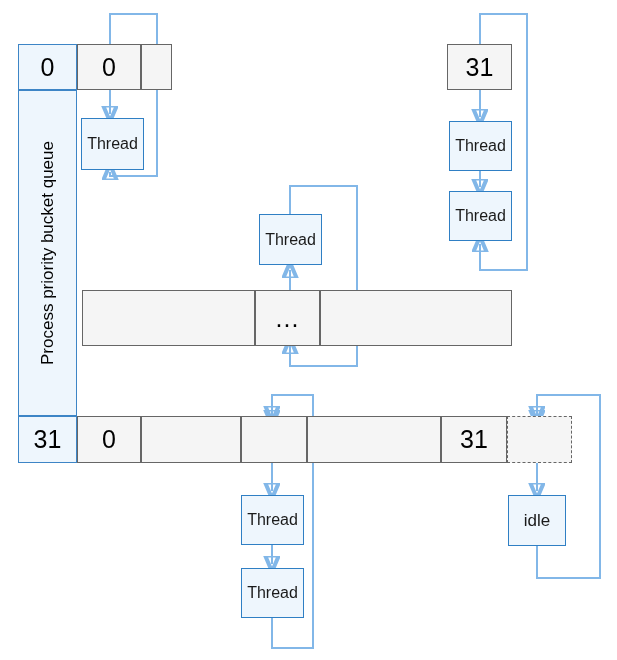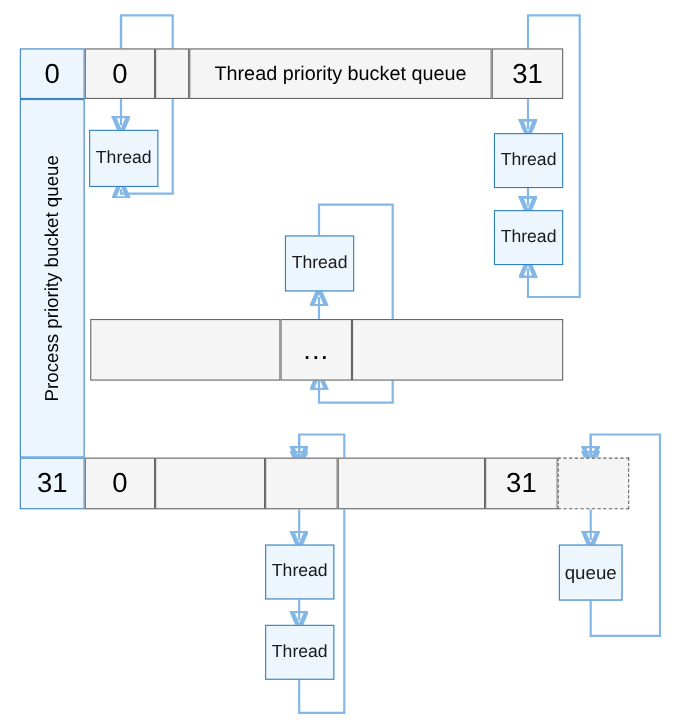--- a/index.html
+++ b/index.html
@@ -124,21 +124,20 @@
   <div class="cell blue" style="left:18px; top:44px; width:59px; height:46px;">0</div>
 
   <div class="vlabel" style="left:18px; top:90px; width:59px; height:326px;">
     <span>Process priority bucket queue</span>
   </div>
 
   <div class="cell blue" style="left:18px; top:416px; width:59px; height:47px;">31</div>
 
   <div class="cell" style="left:77px; top:44px; width:64px; height:46px;">0</div>
   <div class="cell" style="left:141px; top:44px; width:31px; height:46px;"></div>
-  <div class="cell label-h" style="left:172px; top:44px; width:275px; height:46px;">Thread priority bucket queue</div>
   <div class="cell" style="left:447px; top:44px; width:65px; height:46px;">31</div>
 
   <div class="cell" style="left:82px; top:290px; width:173px; height:56px;"></div>
   <div class="cell dots" style="left:255px; top:290px; width:65px; height:56px;">...</div>
   <div class="cell" style="left:320px; top:290px; width:192px; height:56px;"></div>
 
   <div class="cell" style="left:77px; top:416px; width:64px; height:47px;">0</div>
   <div class="cell" style="left:141px; top:416px; width:100px; height:47px;"></div>
   <div class="cell" style="left:241px; top:416px; width:66px; height:47px;"></div>
   <div class="cell" style="left:307px; top:416px; width:134px; height:47px;"></div>
@@ -148,15 +147,15 @@
   <div class="node" style="left:81px; top:118px; width:63px; height:52px;">Thread</div>
 
   <div class="node" style="left:259px; top:214px; width:63px; height:51px;">Thread</div>
 
   <div class="node" style="left:449px; top:121px; width:63px; height:50px;">Thread</div>
   <div class="node" style="left:449px; top:191px; width:63px; height:50px;">Thread</div>
 
   <div class="node" style="left:241px; top:495px; width:63px; height:50px;">Thread</div>
   <div class="node" style="left:241px; top:568px; width:63px; height:50px;">Thread</div>
 
-  <div class="node idle" style="left:508px; top:495px; width:58px; height:51px;">queue</div>
+  <div class="node idle" style="left:508px; top:495px; width:58px; height:51px;">idle</div>
 
 </div>
 
 </body></html>

